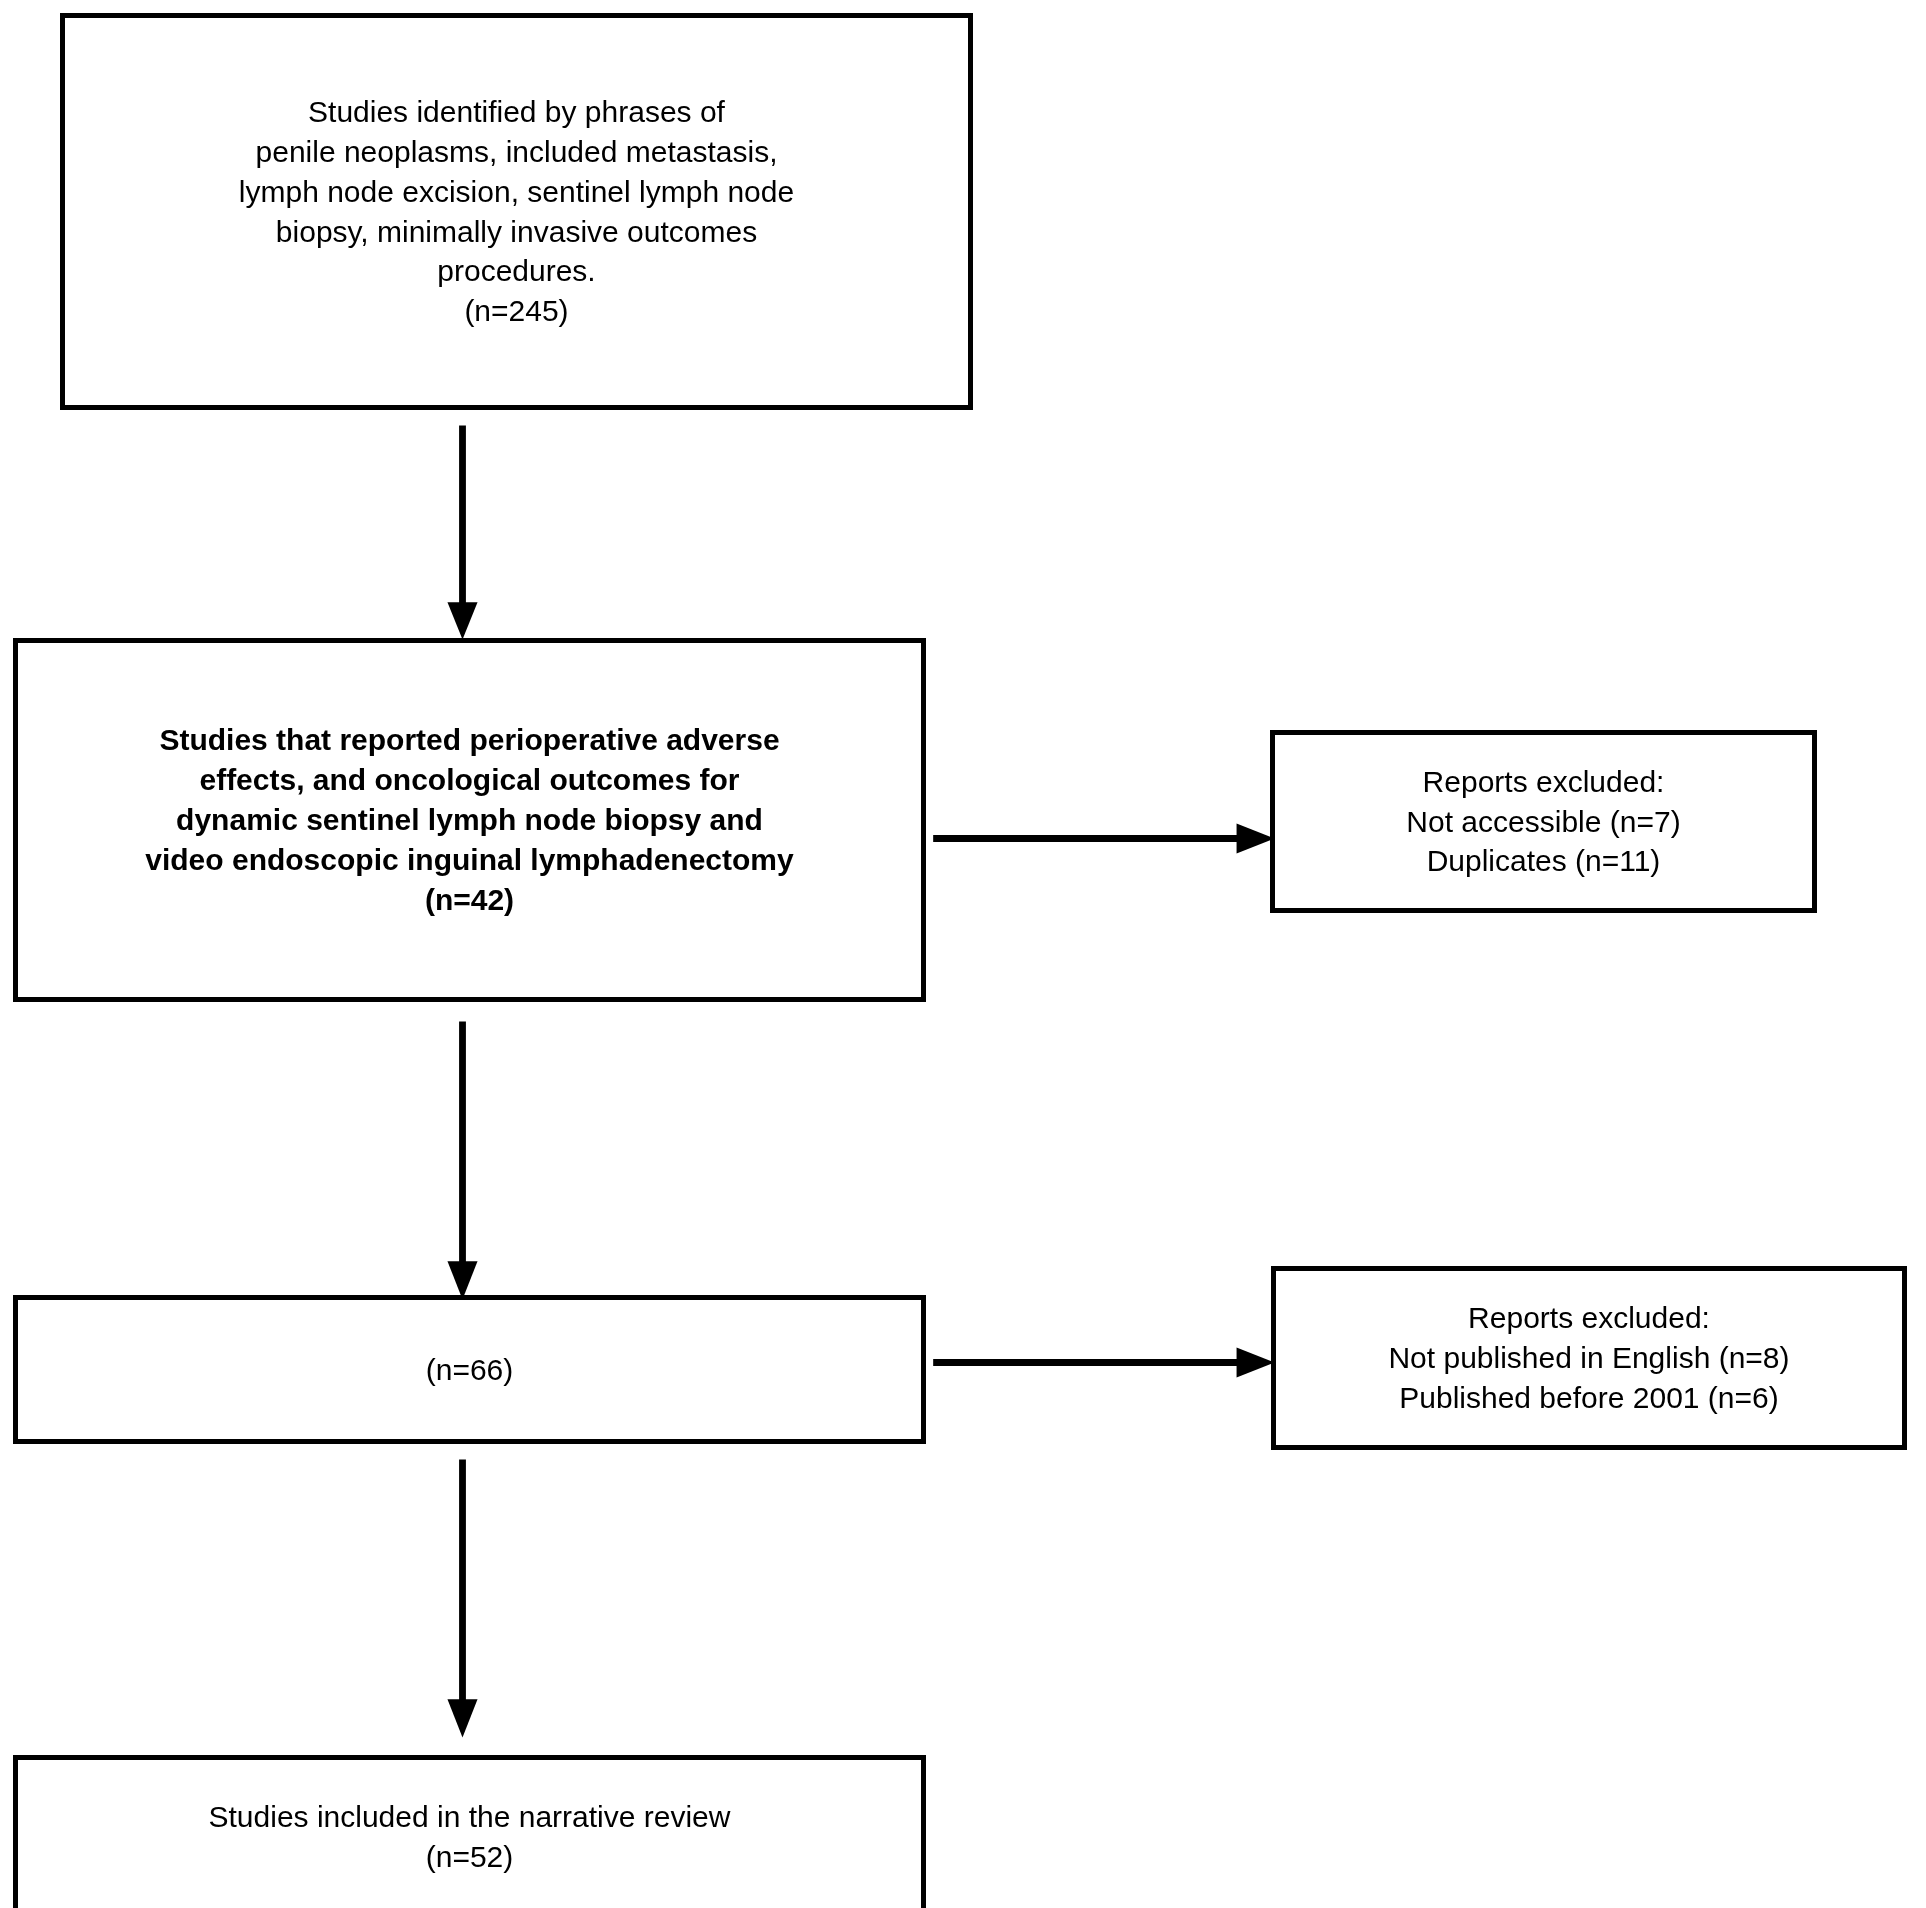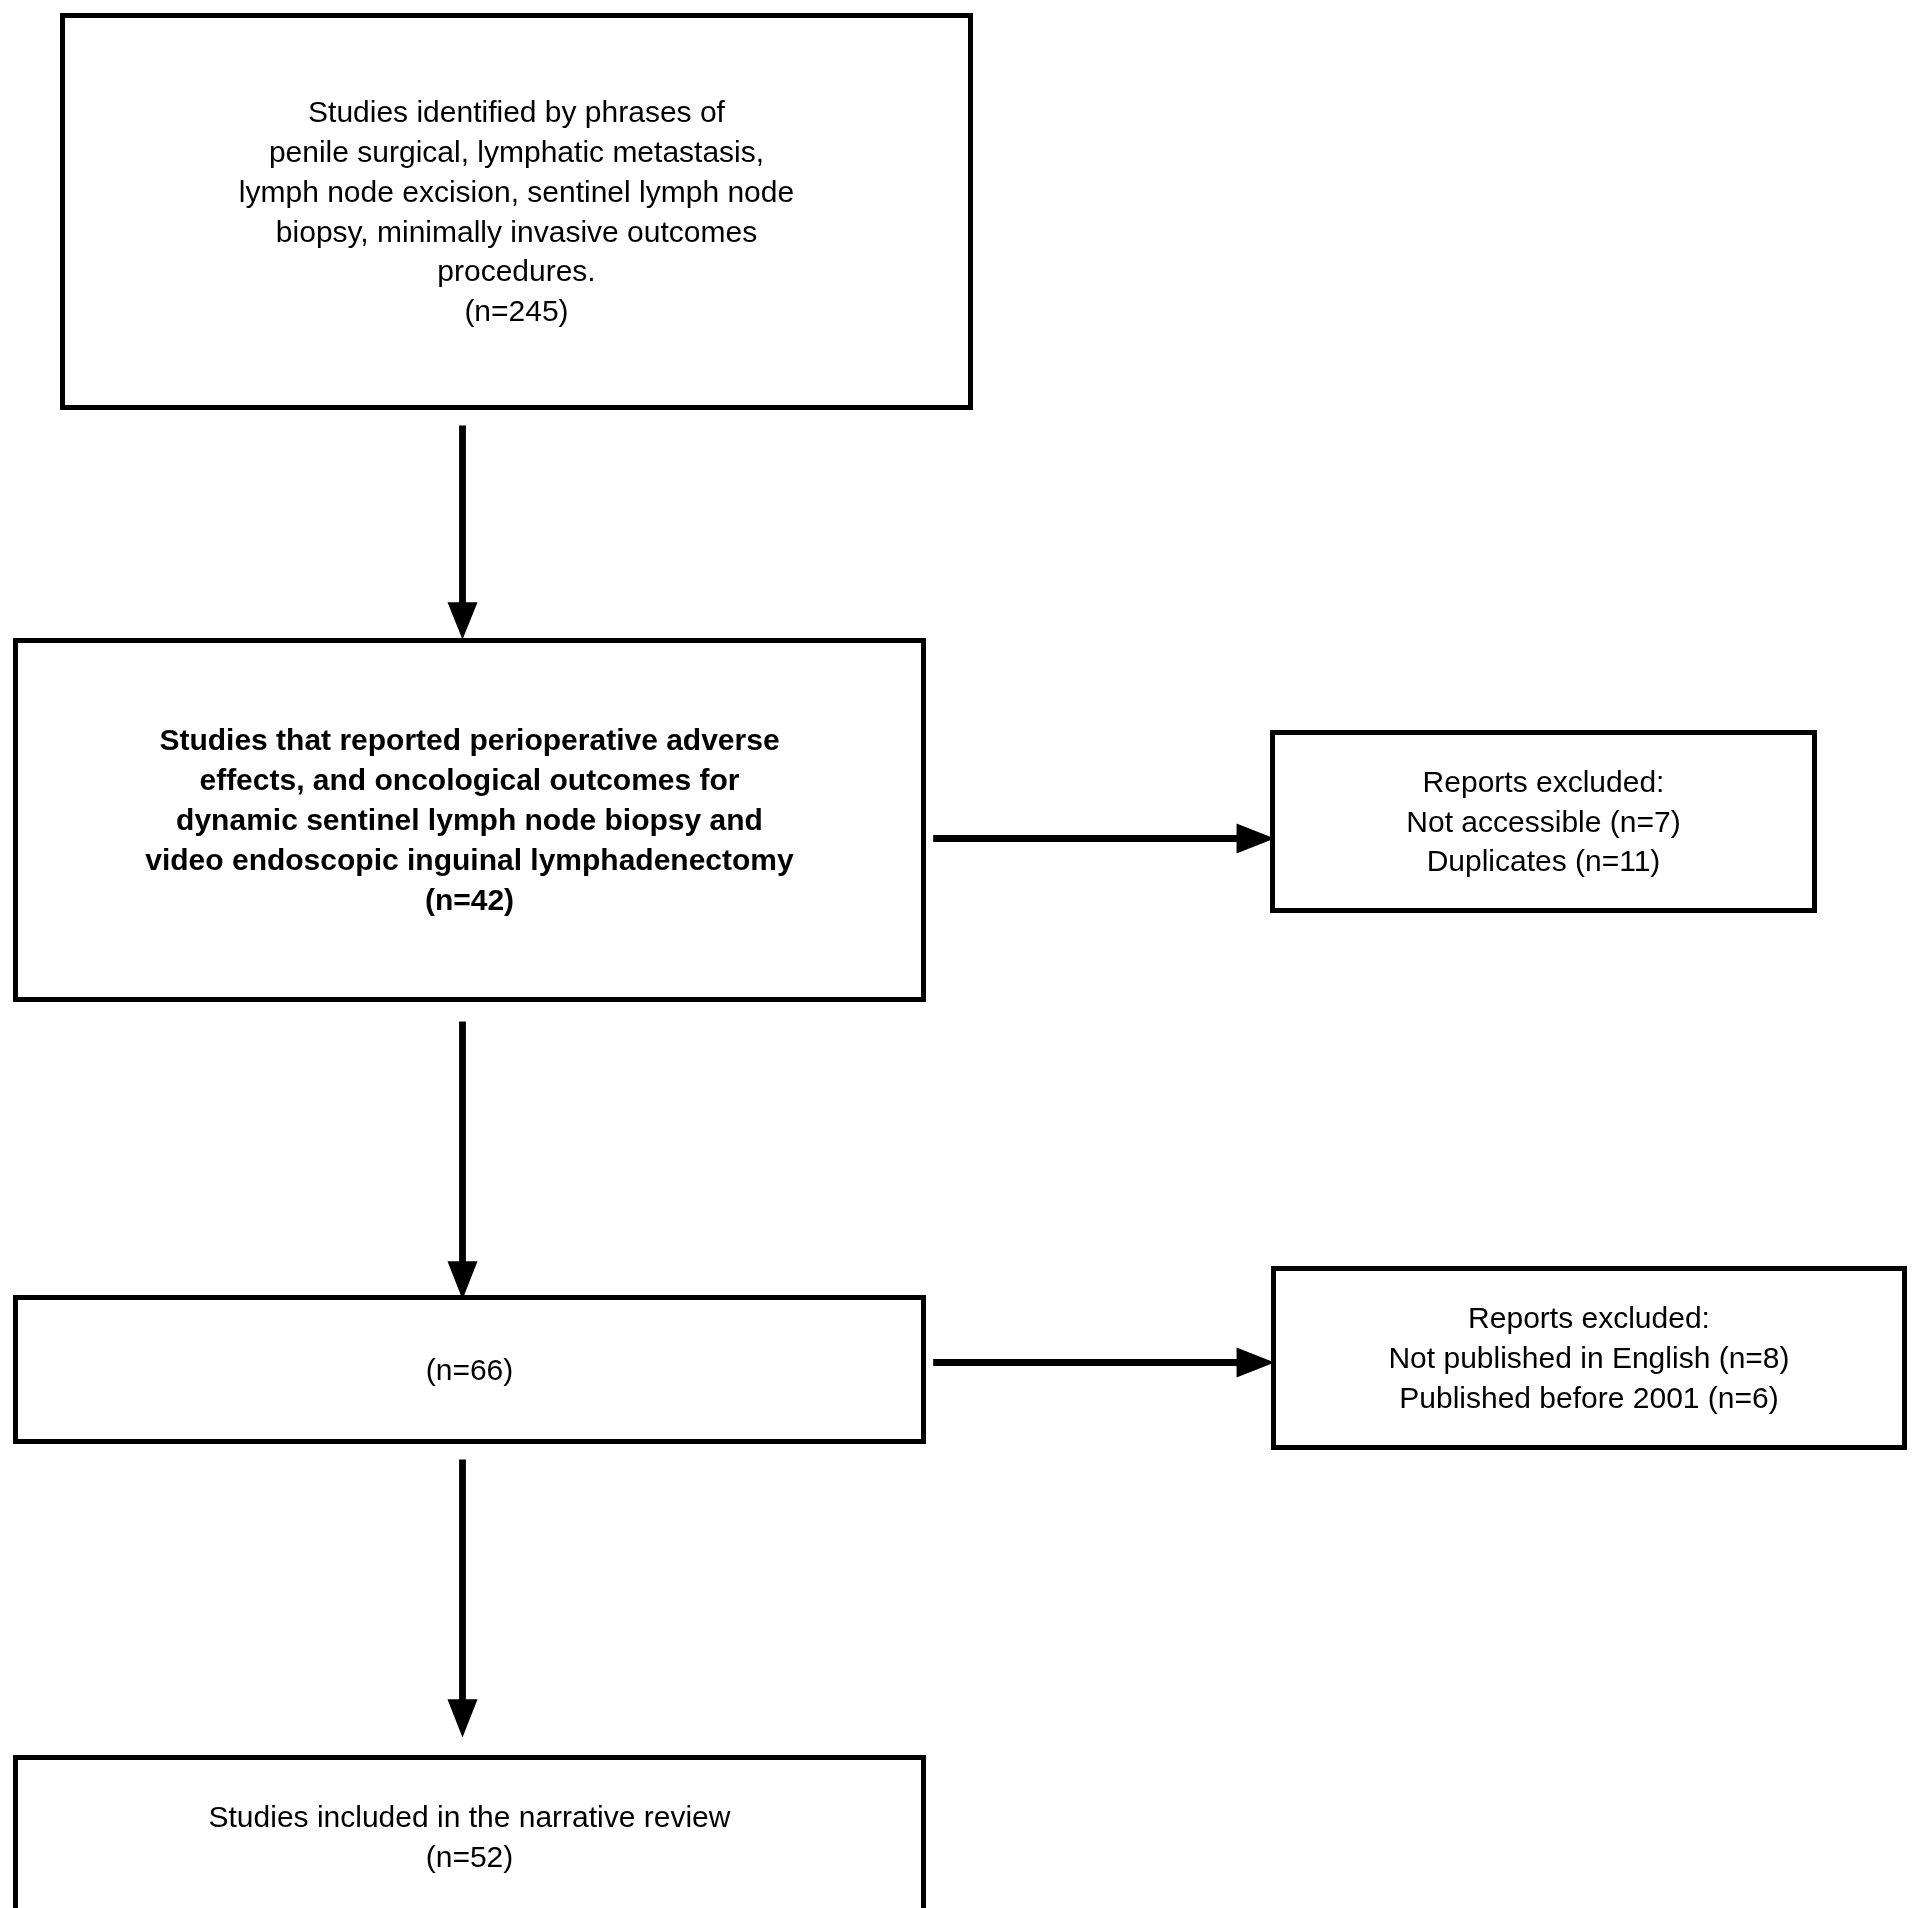--- a/index.html
+++ b/index.html
@@ -56,21 +56,21 @@
   #arrow-2-excl1 { left: 931px; top: 818px; width: 346px; height: 41px; }
   #arrow-3-excl2 { left: 931px; top: 1342px; width: 346px; height: 41px; }
 </style>
 </head>
 <body>
 
 <div id="canvas">
 
   <div class="node" id="node-identified">
     <span class="line">Studies identified by phrases of</span>
-    <span class="line">penile surgical, lymphatic metastasis,</span>
+    <span class="line">penile neoplasms, included metastasis,</span>
     <span class="line">lymph node excision, sentinel lymph node</span>
     <span class="line">biopsy, minimally invasive outcomes</span>
     <span class="line">procedures.</span>
     <span class="line">(n=245)</span>
   </div>
 
   <div class="node" id="node-reported">
     <span class="line">Studies that reported perioperative adverse</span>
     <span class="line">effects, and oncological outcomes for</span>
     <span class="line">dynamic sentinel lymph node biopsy and</span>

